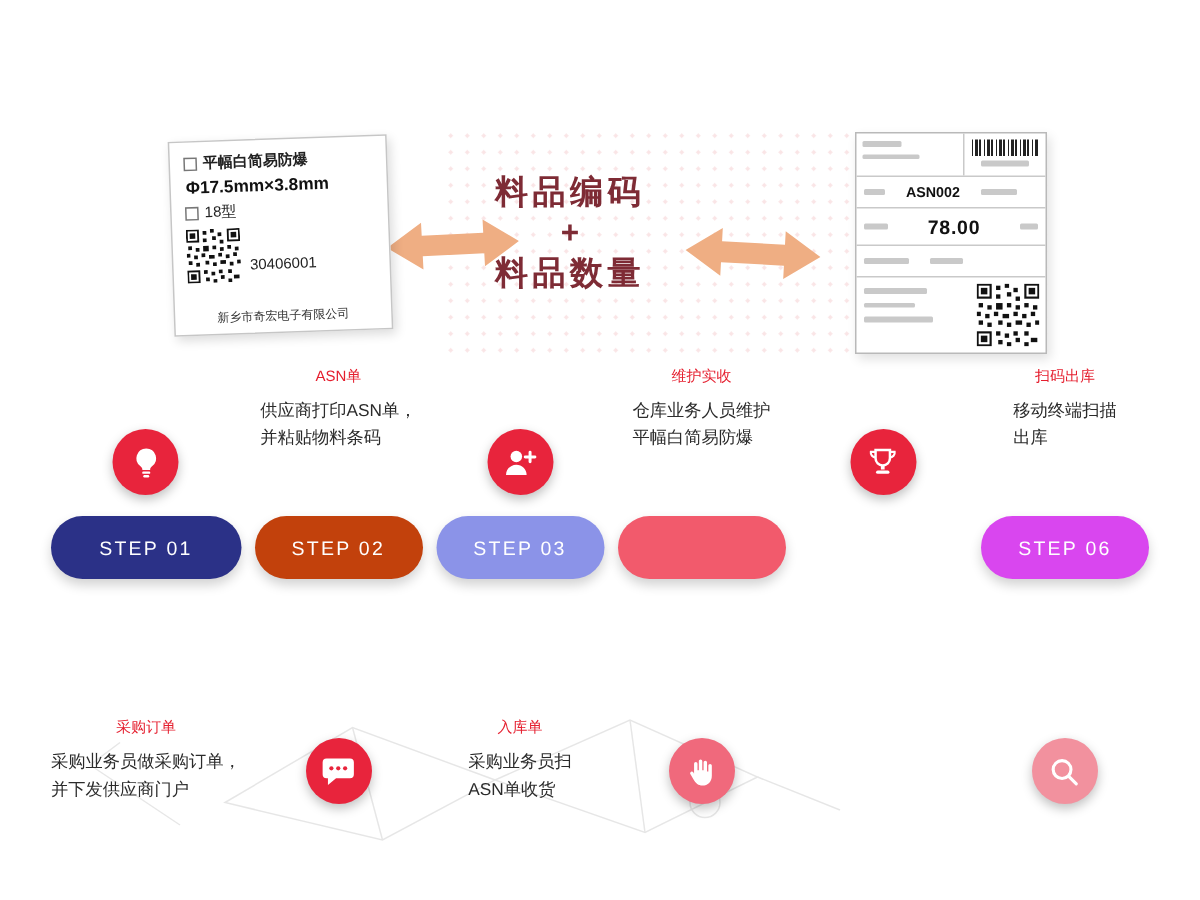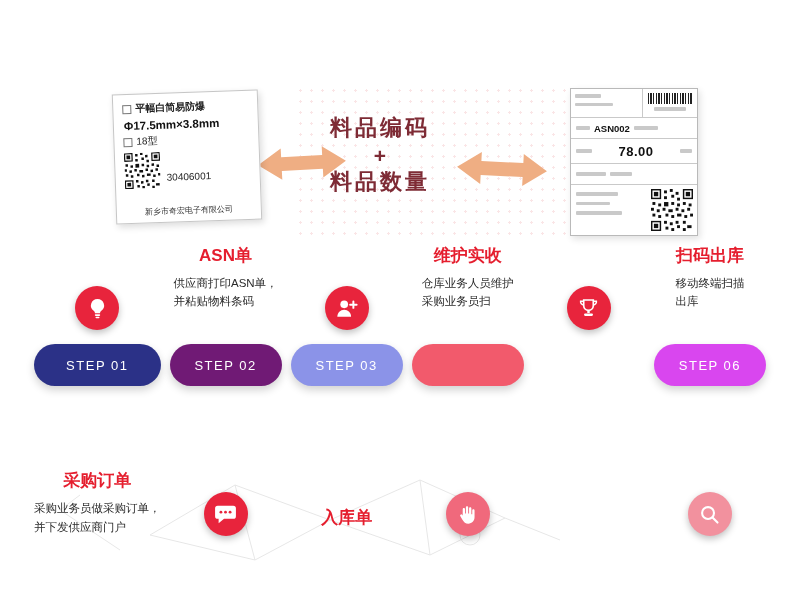--- a/index.html
+++ b/index.html
@@ -39,21 +39,21 @@
   
   .doc-card{position:absolute;left:570px;top:88px;width:128px;height:148px;background:#fff;
     border:1px solid #b9b9b9;box-shadow:2px 3px 7px rgba(0,0,0,.12);z-index:2;
     display:flex;flex-direction:column}
   .bar{display:inline-block;height:3.5px;background:#c9c9c9;border-radius:1px;flex:0 0 auto}
   .doc-head{display:flex;border-bottom:1px solid #c9c9c9;height:30px}
   .doc-head-left{flex:1;padding:5px 4px;display:flex;flex-direction:column;gap:5px;border-right:1px solid #c9c9c9}
   .doc-head-right{width:54px;padding:4px;display:flex;flex-direction:column;gap:3px;align-items:center}
   .barcode{width:44px;height:11px;
     background:repeating-linear-gradient(90deg,#222 0 1px,#fff 1px 2px,#222 2px 4px,#fff 4px 5px,#222 5px 6px,#fff 6px 8px)}
-  .doc-row{display:flex;align-items:center;gap:4px;padding:0 5px;border-bottom:1px solid #c9c9c9;height:21px}
+  .doc-row{display:flex;align-items:center;gap:14px;padding:0 5px;border-bottom:1px solid #c9c9c9;height:21px}
   .doc-asn{font-size:9.5px;font-weight:bold;color:#111}
   .amount-row{height:26px;justify-content:space-between}
   .doc-amount{font-size:13px;font-weight:bold;color:#111;letter-spacing:.5px}
   .doc-bottom{flex:1;display:flex;padding:4px 4px 4px 5px}
   .doc-bottom-left{flex:1;display:flex;flex-direction:column;gap:6px;padding-top:3px}
   .doc-qr{width:42px;height:42px;align-self:flex-end}
 
   
   .steps{position:absolute;left:34px;top:242px;width:732px;display:grid;
     grid-template-columns:repeat(6,1fr);column-gap:9px;z-index:2}
@@ -65,21 +65,21 @@
   .zone-bottom{height:150px;justify-content:flex-end}
   .zone-bottom.z-text{padding-top:12px}
   .zone-bottom.z-icon{padding-top:20px}
   .pill{width:100%;height:42px;border-radius:21px;color:#fff;font-weight:normal;font-size:13px;
     letter-spacing:1.5px;display:flex;align-items:center;justify-content:center;
     box-shadow:0 4px 8px rgba(0,0,0,.18)}
   .step-icon{width:44px;height:44px;border-radius:50%;display:flex;align-items:center;
     justify-content:center;box-shadow:0 3px 7px rgba(0,0,0,.25)}
   .step-icon svg{width:25px;height:25px;display:block}
   .step-text{text-align:center}
-  .step-title{font-size:17px;font-weight:bold;color:var(--accent-red,#e51e2e);margin-bottom:7px}
+  .step-title{font-size:10px;font-weight:normal;color:var(--accent-red,#e51e2e);margin-bottom:7px}
   .step-desc{font-size:11.5px;color:#2b2b2b;line-height:1.6;white-space:pre;text-align:left;display:inline-block}
 </style>
 </head>
 <body>
 
 <svg width="0" height="0" style="position:absolute" aria-hidden="true">
   <symbol id="qr-sym" viewBox="0 0 29 29">
     <rect width="29" height="29" fill="#fff"></rect>
     <g fill="#111">
       <rect x="0" y="0" width="7" height="7"></rect>
@@ -236,21 +236,21 @@
         <div class="zone zone-bottom z-text">
           <div class="step-text"><div class="step-title">采购订单</div><div class="step-desc">采购业务员做采购订单，
 并下发供应商门户</div></div>
         </div>
       </div>
       <div class="step-col">
         <div class="zone zone-top z-text">
           <div class="step-text"><div class="step-title">ASN单</div><div class="step-desc">供应商打印ASN单，
 并粘贴物料条码</div></div>
         </div>
-        <div class="pill" style="background:#701a75">STEP 02</div>
+        <div class="pill" style="background:#c2410c">STEP 02</div>
         <div class="zone zone-bottom z-icon">
           <div class="step-icon" style="background:#e8243c">
             <svg viewBox="0 0 24 24">
               <path fill="#fff" d="M4.5 3.5h15A2.5 2.5 0 0 1 22 6v7.6a2.5 2.5 0 0 1-2.5 2.5h-8.9L5.4 20.5v-4.4h-.9A2.5 2.5 0 0 1 2 13.6V6a2.5 2.5 0 0 1 2.5-2.5z"></path>
               <circle cx="7.6" cy="9.8" r="1.35" fill="#e8243c"></circle>
               <circle cx="12" cy="9.8" r="1.35" fill="#e8243c"></circle>
               <circle cx="16.4" cy="9.8" r="1.35" fill="#e8243c"></circle>
             </svg>
           </div>
         </div>
@@ -260,27 +260,28 @@
           <div class="step-icon" style="background:#e8243c">
             <svg viewBox="0 0 24 24">
               <circle cx="9.8" cy="8" r="3.7" fill="#fff"></circle>
               <path fill="#fff" d="M3.2 19.8c0-3.65 2.95-6.6 6.6-6.6s6.6 2.95 6.6 6.6z"></path>
               <path d="M18.6 5.2v6.2M15.5 8.3h6.2" stroke="#fff" stroke-width="1.9" stroke-linecap="round"></path>
             </svg>
           </div>
         </div>
         <div class="pill" style="background:#8b93e8">STEP 03</div>
         <div class="zone zone-bottom z-text">
-          <div class="step-text"><div class="step-title">入库单</div></div>
+          <div class="step-text"><div class="step-title">入库单</div><div class="step-desc">采购业务员扫
+ASN单收货</div></div>
         </div>
       </div>
       <div class="step-col">
         <div class="zone zone-top z-text">
           <div class="step-text"><div class="step-title">维护实收</div><div class="step-desc">仓库业务人员维护
-采购业务员扫</div></div>
+平幅白简易防爆</div></div>
         </div>
         <div class="pill" style="background:#f25a6c"></div>
         <div class="zone zone-bottom z-icon">
           <div class="step-icon" style="background:#f0697c">
             <svg viewBox="0 0 24 24">
               <path fill="#fff" d="M7.4 13.3V7c0-.66.5-1.18 1.1-1.18.62 0 1.1.52 1.1 1.18v4.1h.85V5.3c0-.66.5-1.18 1.1-1.18.62 0 1.1.52 1.1 1.18v5.8h.85V6.1c0-.66.5-1.18 1.1-1.18.62 0 1.1.52 1.1 1.18v5.7h.85V8.2c0-.66.5-1.18 1.1-1.18.62 0 1.12.52 1.12 1.18v6.3c0 3.8-2.5 6.3-6 6.3-2.7 0-4.2-1.3-5.8-4l-1.95-3.35c-.33-.57-.05-1.3.57-1.53.48-.18 1.02 0 1.3.43z"></path>
             </svg>
           </div>
         </div>
       </div>

